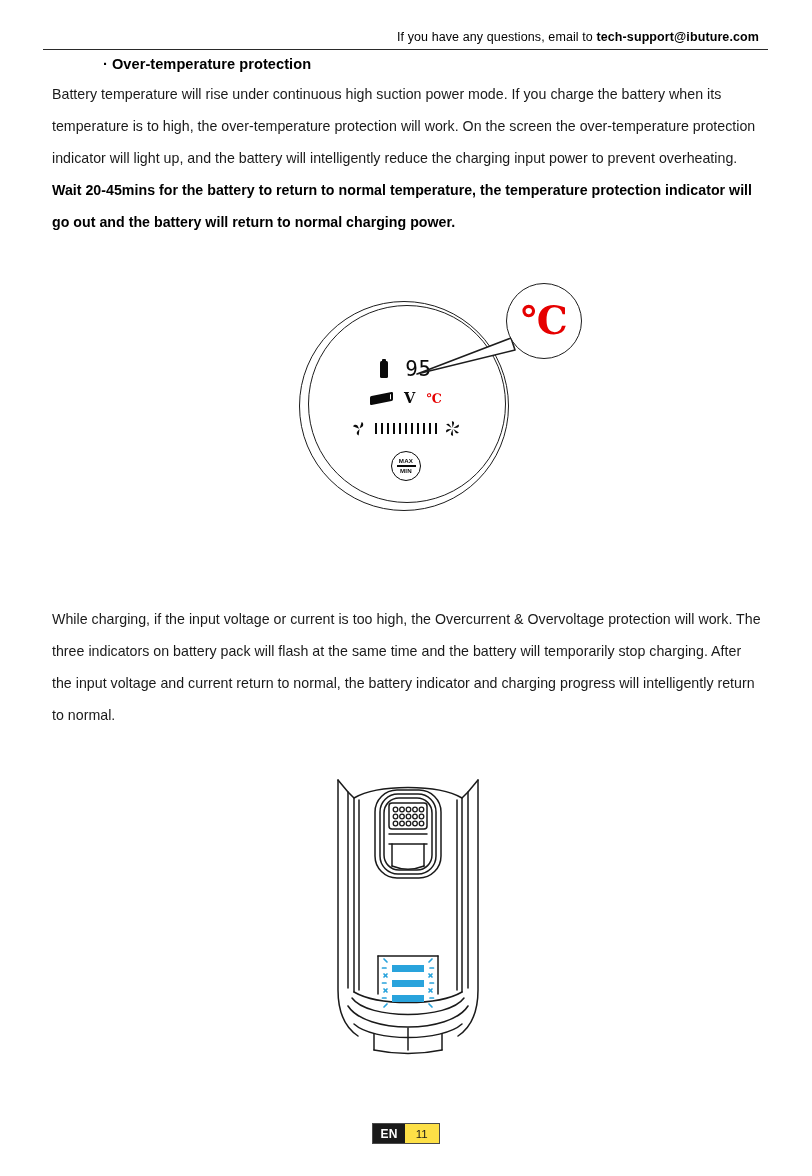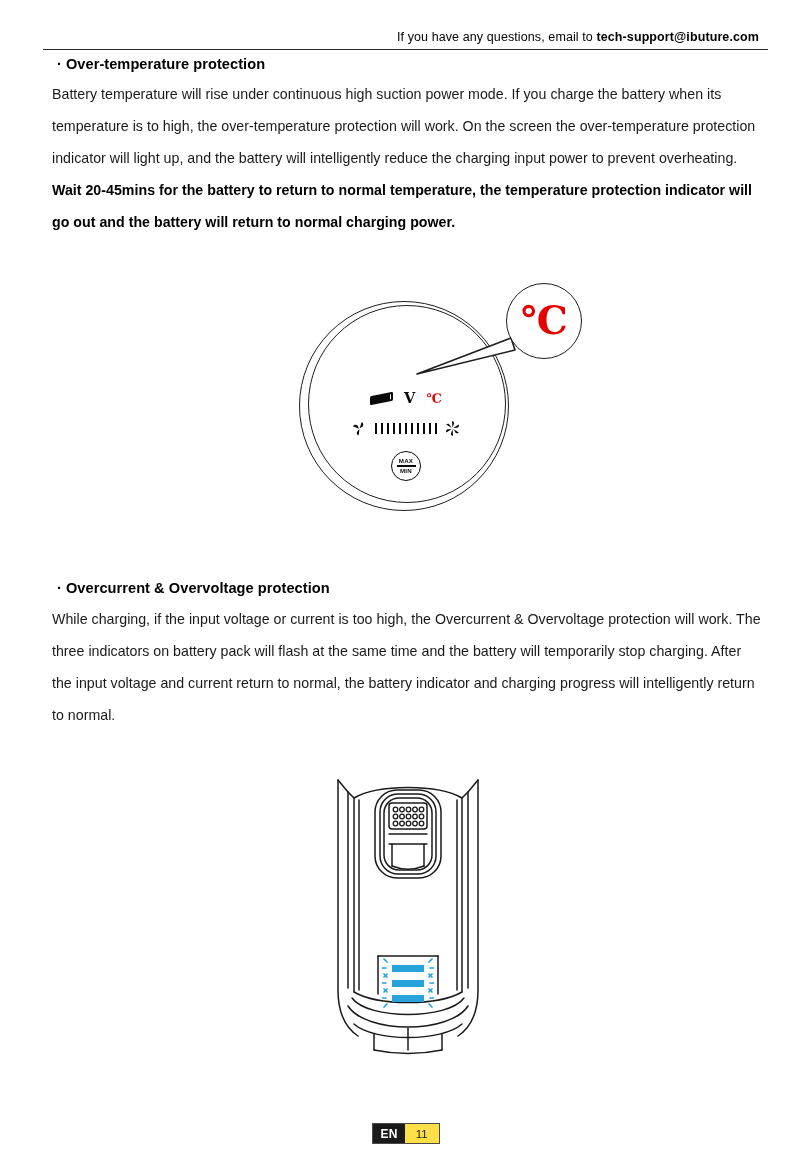--- a/index.html
+++ b/index.html
@@ -45,20 +45,21 @@
     border-top: 1.6px solid #2a2a2a;
   }
 
   
   .section-heading {
     position: absolute;
     font-size: 14.6px;
     font-weight: bold;
     letter-spacing: 0.05px;
     white-space: nowrap;
+    margin-left: 46px;
   }
   .bullet-dot {
     display: inline-block;
     margin-right: 4px;
   }
 
   .para {
     position: absolute;
     left: 52px;
     width: 712px;
@@ -338,20 +339,24 @@
 
     <svg class="callout-tail" viewBox="0 0 170 70">
       <path d="M2 46 L96 10 L100 22 Z" fill="#ffffff" stroke="#1d1d1d" stroke-width="1.6" stroke-linejoin="round"></path>
     </svg>
 
     <div class="disp-outer-ring"></div>
     <div class="disp-inner-ring"></div>
 
     <div class="disp-screen">
 
+      <div class="row-batt">
+        <span class="battery-glyph"></span>
+        <span class="num-95">95</span>
+      </div>
 
       <div class="row-mode">
         <span class="plug-glyph"></span>
         <span class="v-glyph">V</span>
         <span class="degc-glyph">℃</span>
       </div>
 
       <div class="row-power">
         <svg class="fan-small" viewBox="0 0 20 20">
           <path d="M9.6 10.2 L2.2 7.4 C3.2 5.3 6.0 4.8 7.6 6.4 Z" fill="#0a0a0a"></path>
@@ -386,23 +391,20 @@
         <span class="divider"></span>
         <span>MIN</span>
       </div>
     </div>
 
     <div class="callout-bubble">
       <span class="bubble-text">℃</span>
     </div>
   </div>
 
-  <div class="section-heading" style="left:57px; top:580px;">
-    <span class="bullet-dot">·</span><span>Overcurrent &amp; Overvoltage protection</span>
-  </div>
 
   <div class="para" style="top:603px;">
     <span>While charging, if the input voltage or current is too high, the Overcurrent &amp; Overvoltage protection will work. The three indicators on battery pack will flash at the same time and the battery will temporarily stop charging. After the input voltage and current return to normal, the battery indicator and charging progress will intelligently return to normal.</span>
   </div>
 
   <div class="pack-figure">
     <svg viewBox="0 0 180 296" width="180" height="296">
       <g fill="none" stroke="#1a1a1a" stroke-width="1.5" stroke-linejoin="round" stroke-linecap="round">
 
         <path d="M20 18 L20 228 C20 252 28 266 40 274"></path>

